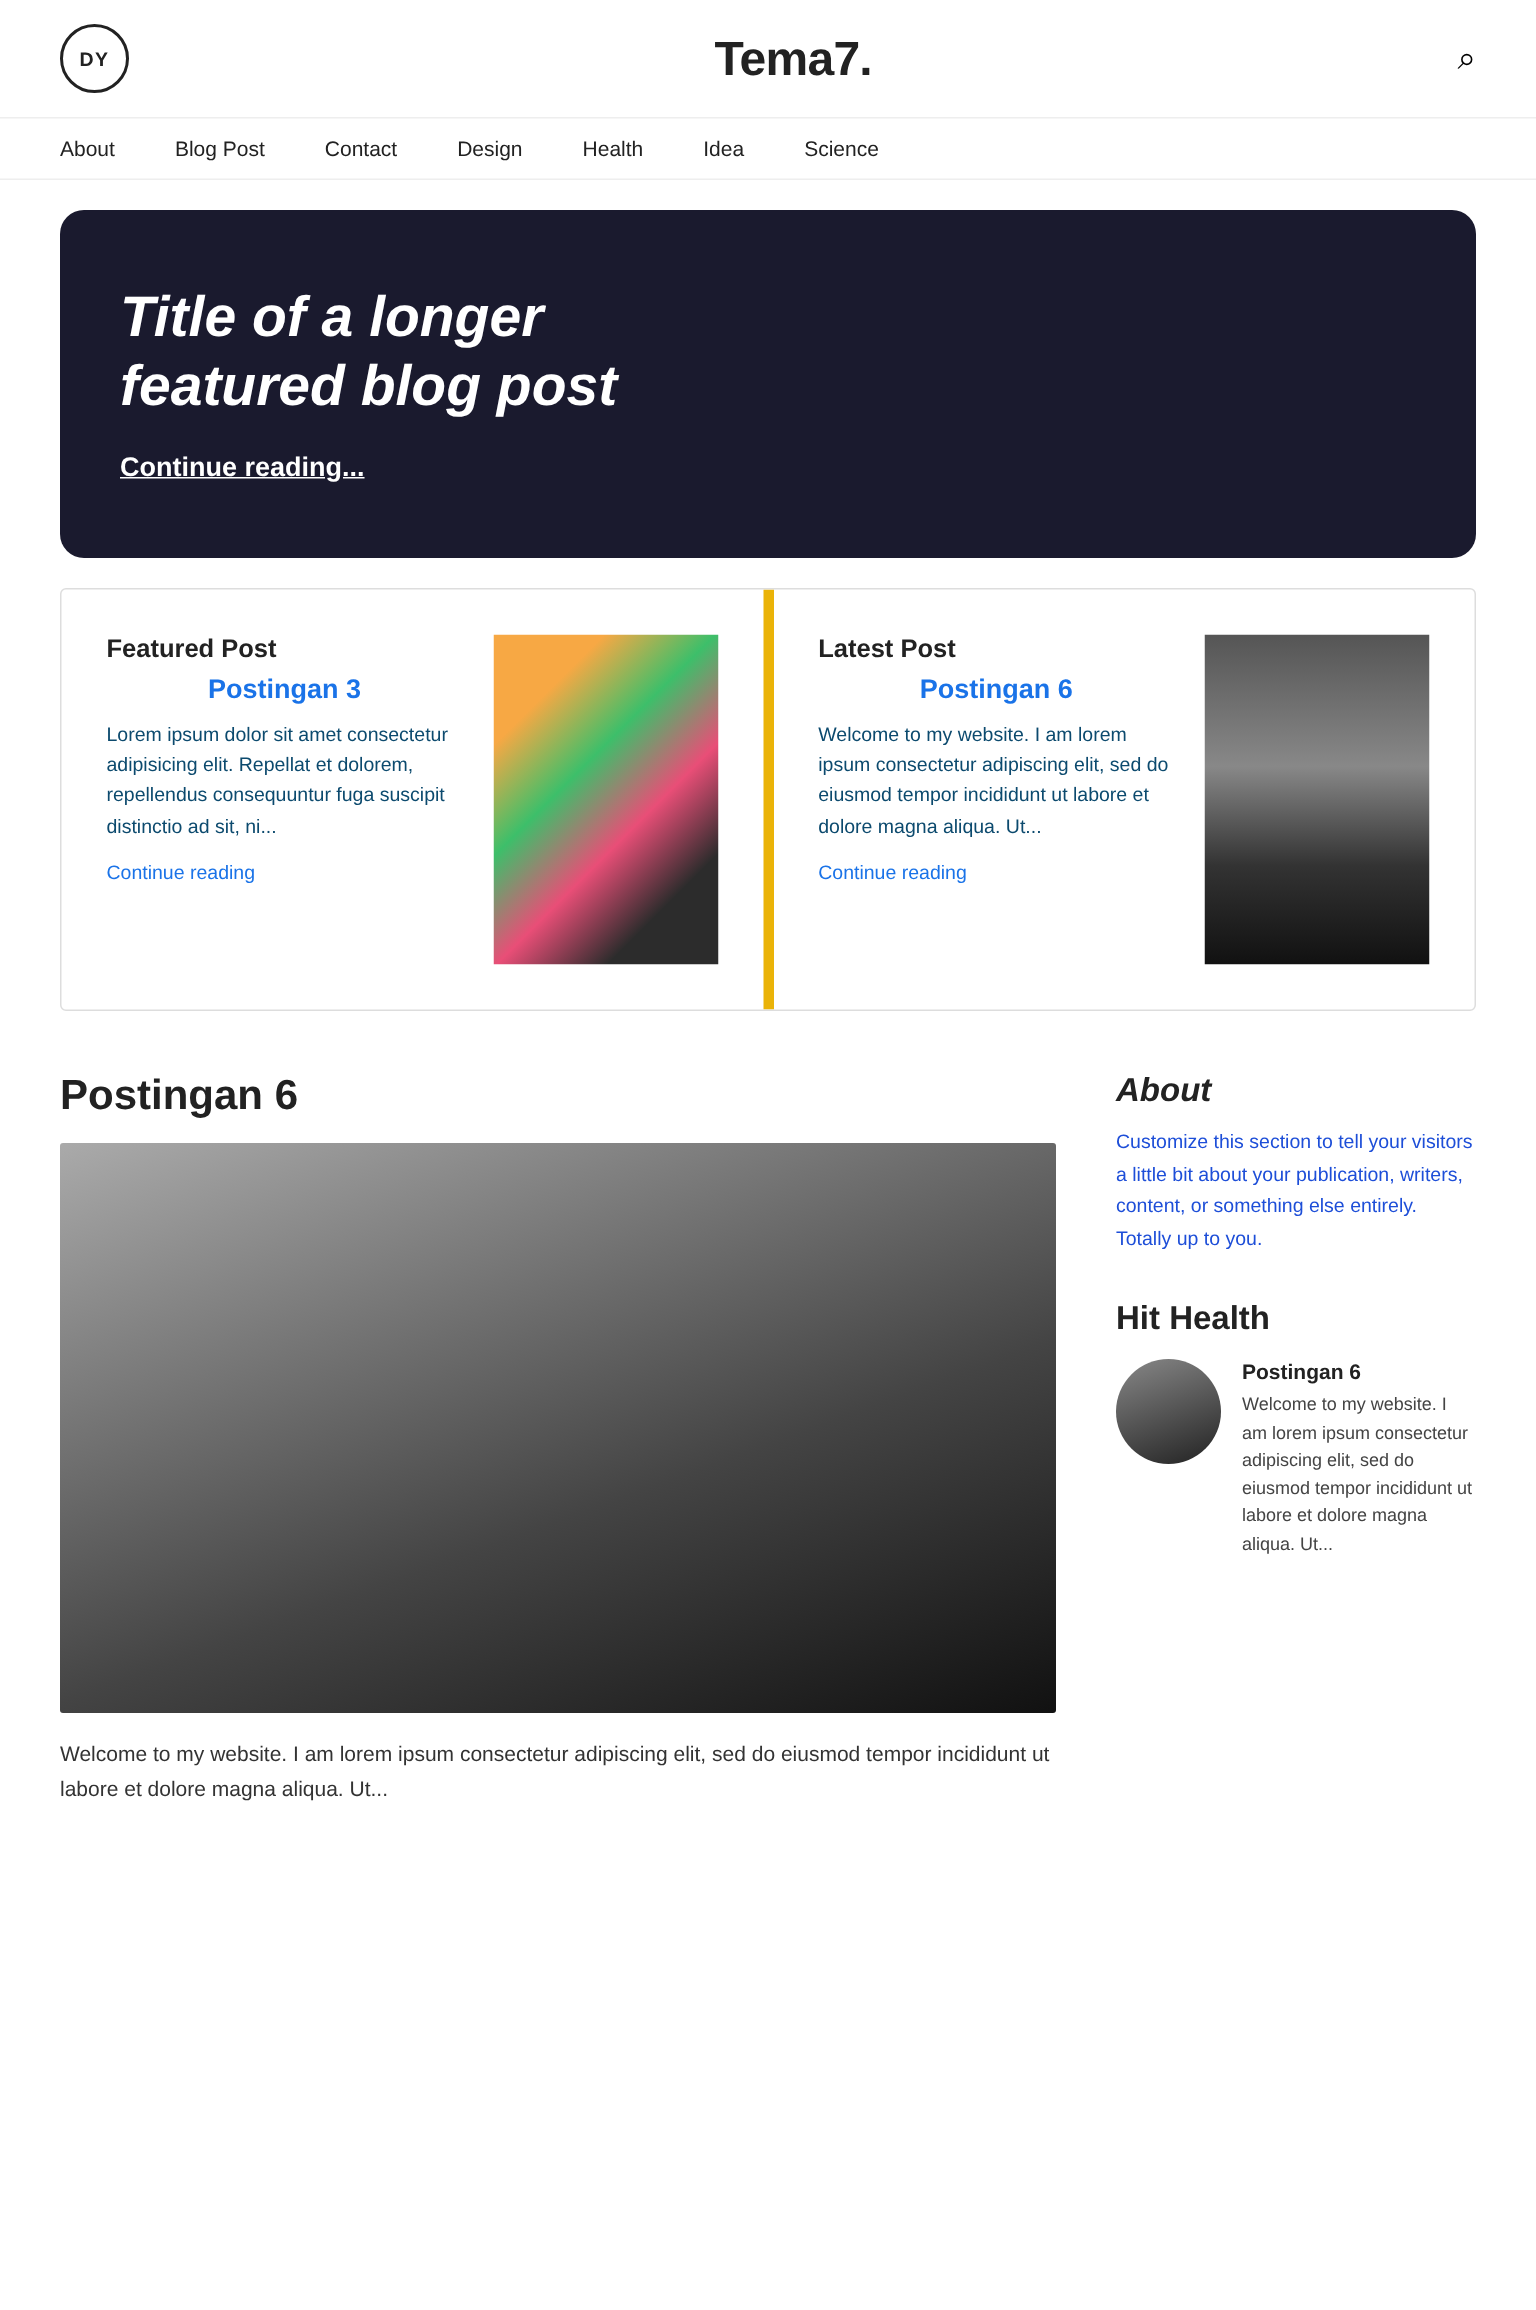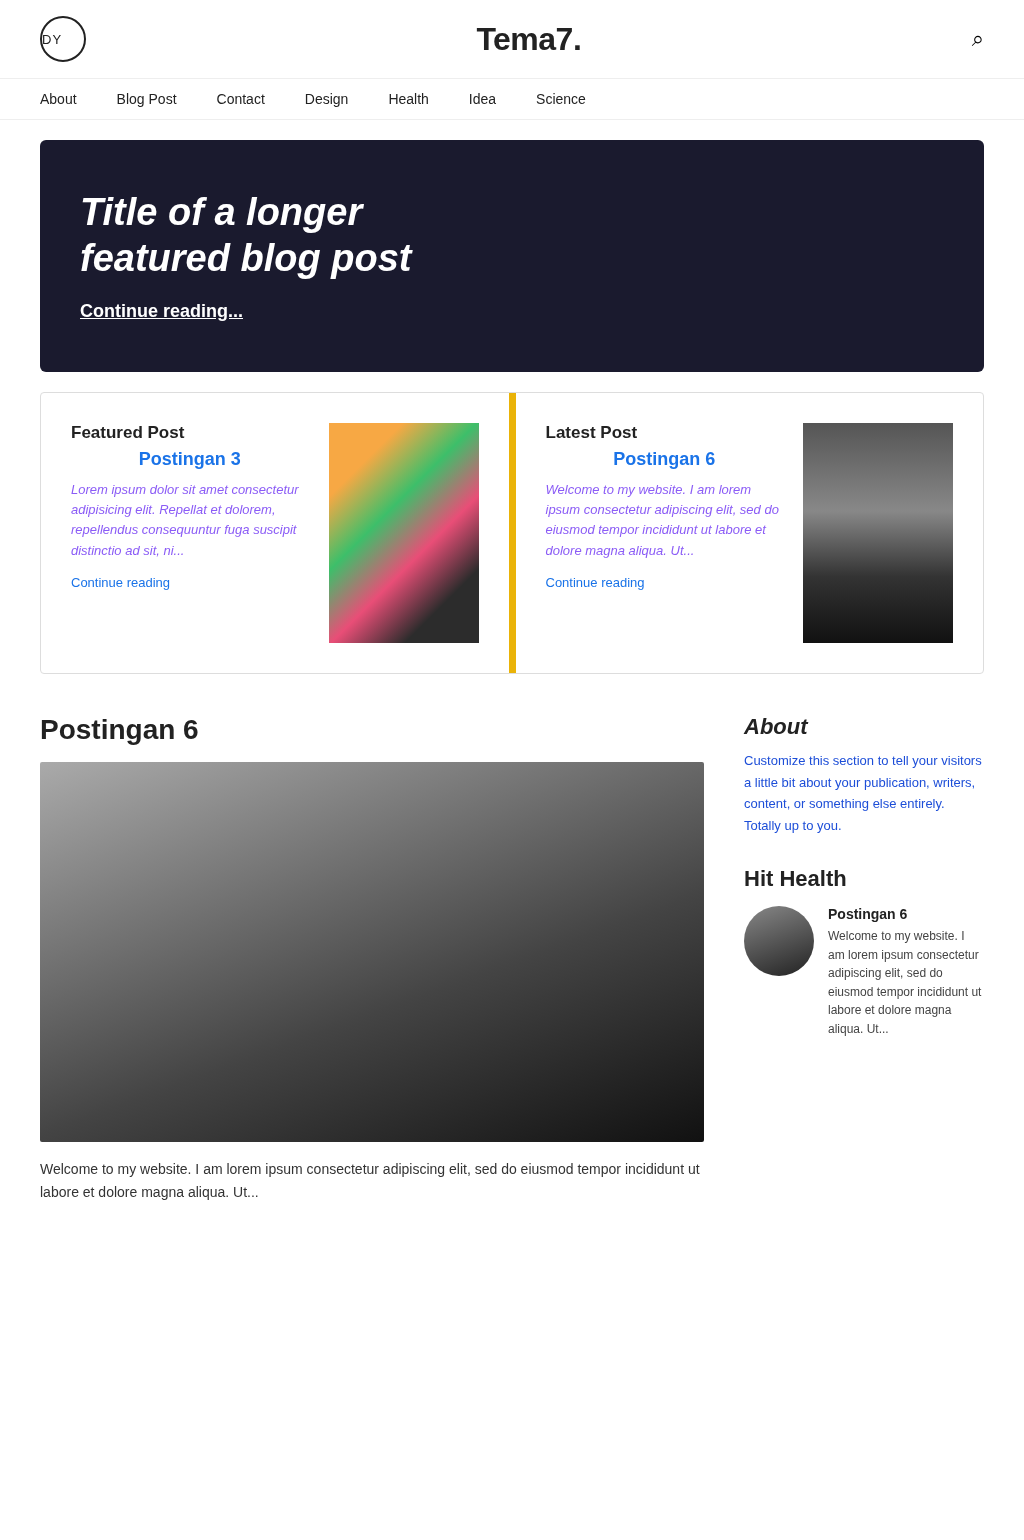--- a/index.html
+++ b/index.html
@@ -1,41 +1,41 @@
 <!DOCTYPE html>
 <html><head>
   <meta charset="utf-8">
   <style>
     * { box-sizing: border-box; margin: 0; padding: 0; }
     body { font-family: -apple-system, BlinkMacSystemFont, 'Segoe UI', sans-serif; background: #fff; color: #222; font-size: 15px; }
 
     
     .header { display: flex; align-items: center; justify-content: space-between; padding: 16px 40px; border-bottom: 1px solid #eee; }
-    .logo-circle { width: 46px; height: 46px; border-radius: 50%; border: 2px solid #222; display: flex; align-items: center; justify-content: flex-start; font-size: 13px; font-weight: normal; letter-spacing: 1px; }
+    .logo-circle { width: 46px; height: 46px; border-radius: 50%; border: 2px solid #222; display: flex; align-items: center; justify-content: center; font-size: 13px; font-weight: bold; letter-spacing: 1px; }
     .site-title { font-size: 32px; font-weight: 700; letter-spacing: -0.5px; }
     .search-icon-btn { background: none; border: none; cursor: pointer; font-size: 22px; }
 
     
     .nav { display: flex; gap: 40px; padding: 12px 40px; border-bottom: 1px solid #eee; }
     .nav a { text-decoration: none; color: #222; font-size: 14px; }
 
     
-    .hero { background: #1a1a2e; color: #fff; margin: 20px 40px; border-radius: 6px; padding: 50px 40px; }
+    .hero { background: #1a1a2e; color: #fff; margin: 20px 40px; border-radius: 16px; padding: 50px 40px; }
     .hero h1 { font-size: 38px; font-weight: 800; font-style: italic; line-height: 1.2; max-width: 420px; margin-bottom: 20px; }
     .hero p { font-size: 15px; color: #ccc; max-width: 400px; line-height: 1.6; margin-bottom: 20px; }
     .hero a { color: #fff; font-size: 18px; font-weight: 700; text-decoration: underline; }
 
     
     .cards-row { display: flex; margin: 20px 40px; gap: 0; border: 1px solid #ddd; border-radius: 4px; overflow: hidden; }
     .card { display: flex; flex: 1; padding: 30px; gap: 20px; border-right: 7px solid #eab308; }
     .card:last-child { border-right: none; }
     .card-text { flex: 1; }
     .card-text .card-label { font-size: 17px; font-weight: 700; margin-bottom: 6px; color: #222; }
     .card-text .card-link { font-size: 18px; font-weight: 700; color: #1a73e8; text-decoration: none; display: block; margin-bottom: 10px; text-align: center; }
-    .card-text p { font-size: 13px; color: #8b5cf6; line-height: 1.55; margin-bottom: 12px; font-style: italic; }
+    .card-text p { font-size: 13px; color: #0c4a6e; line-height: 1.55; margin-bottom: 12px; }
     .card-text .continue { color: #1a73e8; font-size: 13px; text-decoration: none; }
     .card-img { width: 150px; height: 220px; overflow: hidden; flex-shrink: 0; }
     .card-img .img-placeholder { width: 100%; height: 100%; background: #888; display: flex; align-items: center; justify-content: center; overflow: hidden; }
 
     
     .img-fashion { width: 100%; height: 100%; background: linear-gradient(135deg, #f7a844 20%, #3dbf6a 40%, #e94e77 60%, #2c2c2c 80%); }
     .img-bw { width: 100%; height: 100%; background: linear-gradient(180deg, #555 0%, #888 40%, #333 70%, #111 100%); }
 
     
     .main-section { display: flex; margin: 40px 40px 0; gap: 40px; }

